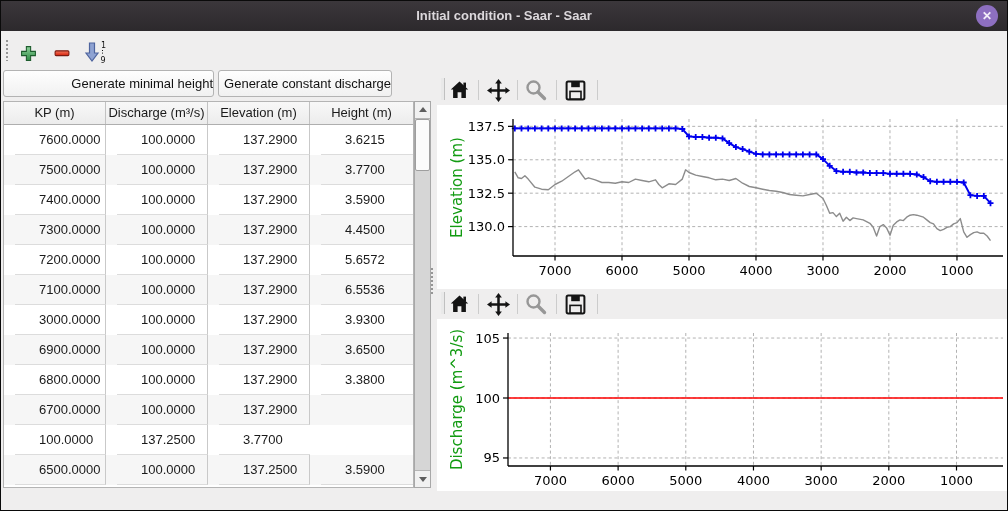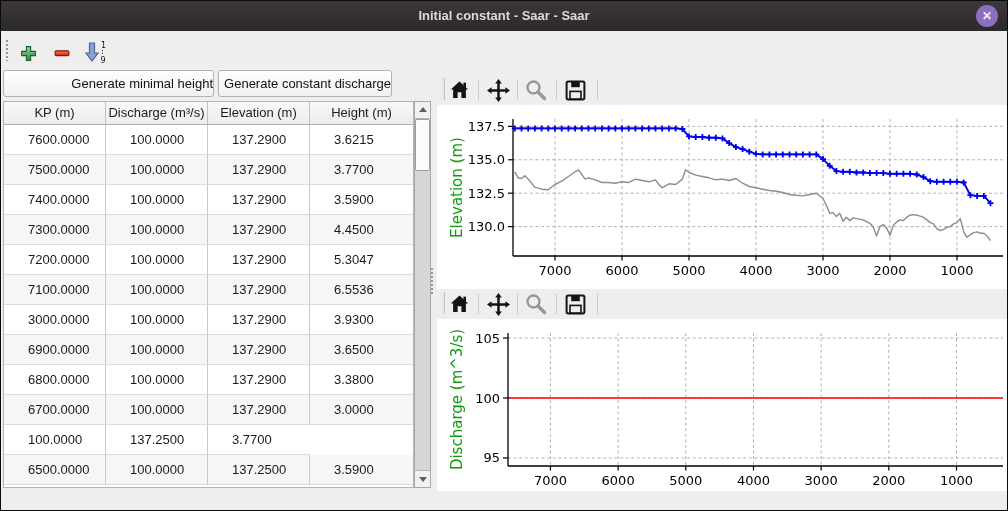--- a/index.html
+++ b/index.html
@@ -25,21 +25,21 @@
   
   .table-wrap{position:absolute;left:2px;top:100px;width:411px;height:387px;background:#fff;
     border:1px solid #b4b4b4;box-sizing:border-box;overflow:hidden;}
   .thead{display:grid;grid-template-columns:102px 102px 102px 103px;height:22px;
     background:linear-gradient(#f8f8f8,#ececec);border-bottom:1px solid #aeaeae;}
   .th{font-size:13px;color:#1a1a1a;text-align:center;line-height:21px;
     border-right:1px solid #c2c2c2;overflow:hidden;}
   .trow{display:grid;grid-template-columns:102px 102px 102px 103px;height:30px;}
   .trow:nth-child(even){background:#f6f6f6;}
   .td{font-size:13px;color:#1a1a1a;line-height:29px;padding-left:24px;
-    border-right:1px solid #c9c9c9;border-bottom:1px solid #dcdcdc;box-sizing:border-box;overflow:hidden;}
+    border-right:1px solid #c9c9c9;border-bottom:1px solid #dcdcdc;box-sizing:border-box;overflow:hidden;margin-left:11px;}
   
   .vscroll{position:absolute;left:413px;top:100px;width:17px;height:387px;background:#d6d6d6;
     border:1px solid #a8a8a8;box-sizing:border-box;}
   .sb-btn{position:absolute;left:0;width:15px;height:16px;background:#f1f1f1;}
   .sb-btn .tri-up{margin:5px auto 0;width:0;height:0;border-left:4px solid transparent;
     border-right:4px solid transparent;border-bottom:5px solid #5e5e5e;}
   .sb-btn .tri-down{margin:6px auto 0;width:0;height:0;border-left:4px solid transparent;
     border-right:4px solid transparent;border-top:5px solid #5e5e5e;}
   .sb-thumb{position:absolute;left:0;top:17px;width:15px;height:52px;background:#fbfbfb;
     border:1px solid #9e9e9e;border-radius:2px;box-sizing:border-box;}
@@ -49,21 +49,21 @@
   .mpl-sep{position:absolute;width:1px;height:20px;background:#cccccc;}
   .figure{position:absolute;background:#ffffff;}
   .figure svg{display:block;}
 </style>
 </head>
 <body>
 
 <div class="window">
 
   <div class="titlebar">
-    <div class="title">Initial constant - Saar - Saar</div>
+    <div class="title">Initial condition - Saar - Saar</div>
     <div class="close-btn"><span>✕</span></div>
   </div>
 
   <div class="grip" style="left:4px;top:38px;height:22px;"></div>
   <div class="tool-btn" style="left:13px;top:38px;">
     <svg width="17" height="17" viewBox="0 0 16 16">
       <defs>
           <linearGradient id="gp" x1="0" y1="0" x2="0" y2="1">
         <stop offset="0" stop-color="#8ed19a"></stop>
             <stop offset="1" stop-color="#2f8c46"></stop>
@@ -124,21 +124,21 @@
         <div class="trow">
           <div class="td">7300.0000</div>
           <div class="td">100.0000</div>
           <div class="td">137.2900</div>
           <div class="td" style="border-right: none;">4.4500</div>
         </div>
         <div class="trow">
           <div class="td">7200.0000</div>
           <div class="td">100.0000</div>
           <div class="td">137.2900</div>
-          <div class="td" style="border-right: none;">5.3047</div>
+          <div class="td" style="border-right: none;">5.6572</div>
         </div>
         <div class="trow">
           <div class="td">7100.0000</div>
           <div class="td">100.0000</div>
           <div class="td">137.2900</div>
           <div class="td" style="border-right: none;">6.5536</div>
         </div>
         <div class="trow">
           <div class="td">3000.0000</div>
           <div class="td">100.0000</div>
@@ -154,21 +154,20 @@
         <div class="trow">
           <div class="td">6800.0000</div>
           <div class="td">100.0000</div>
           <div class="td">137.2900</div>
           <div class="td" style="border-right: none;">3.3800</div>
         </div>
         <div class="trow">
           <div class="td">6700.0000</div>
           <div class="td">100.0000</div>
           <div class="td">137.2900</div>
-          <div class="td" style="border-right: none;">3.0000</div>
         </div>
         <div class="trow">
           <div class="td">100.0000</div>
           <div class="td">137.2500</div>
           <div class="td" style="border-right: none;">3.7700</div>
         </div>
         <div class="trow">
           <div class="td">6500.0000</div>
           <div class="td">100.0000</div>
           <div class="td">137.2500</div>

